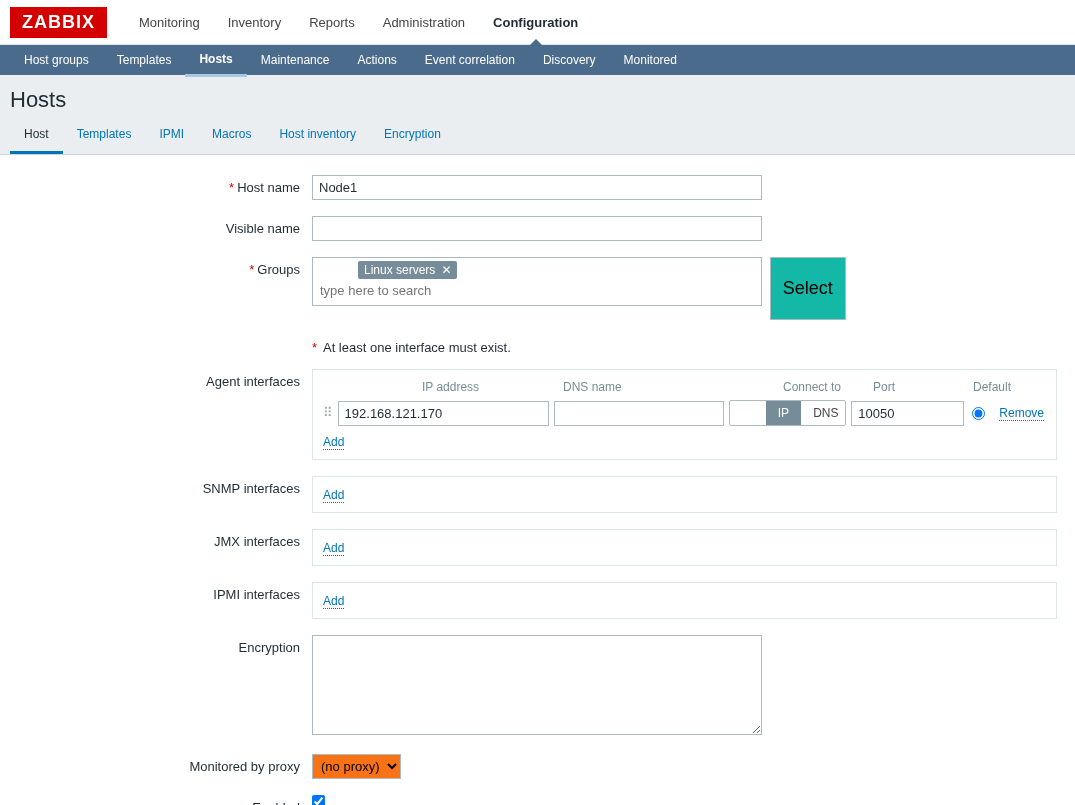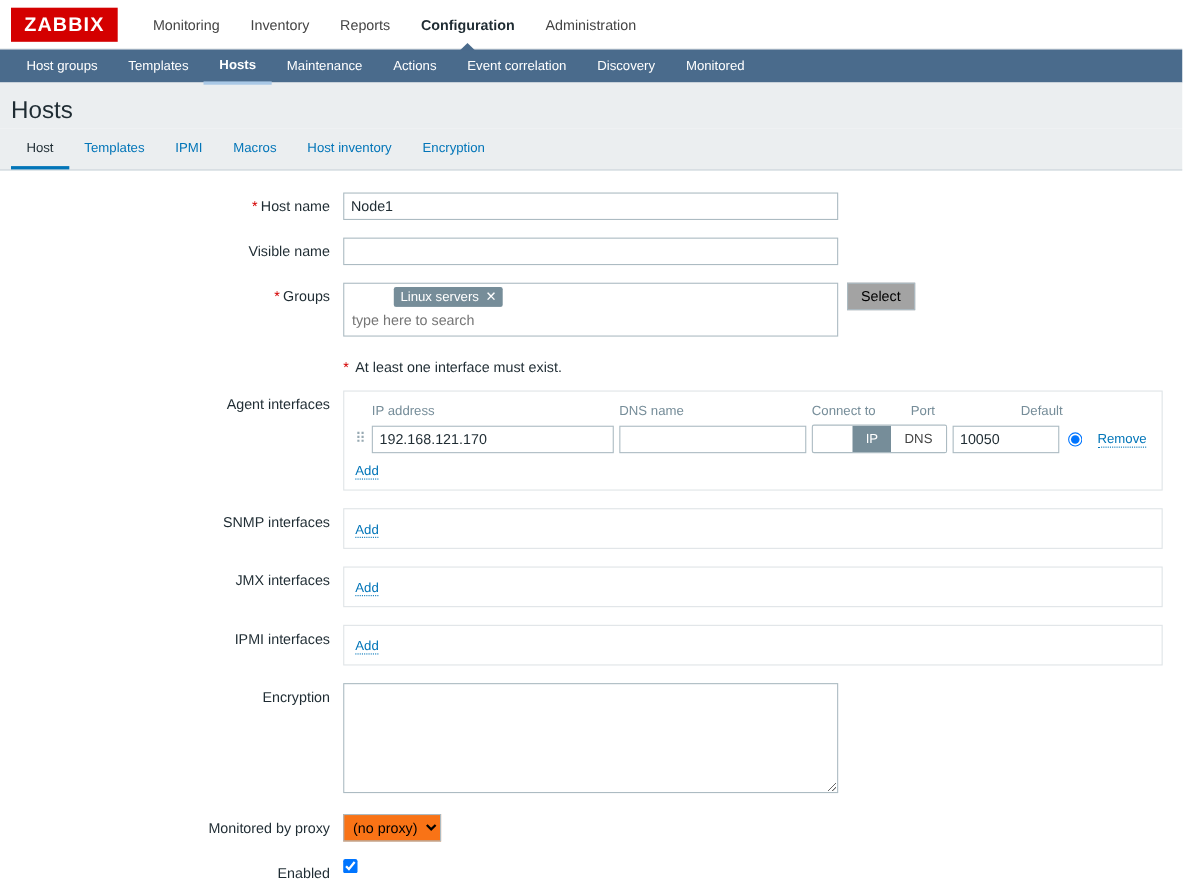--- a/index.html
+++ b/index.html
@@ -22,27 +22,27 @@
 .row { display: flex; margin-bottom: 16px; }
 .label { width: 302px; text-align: right; padding-right: 12px; padding-top: 5px; color: #1f2c33; }
 .required { color: #d40000; margin-right: 3px; }
 .ctrl { flex: 1; }
 input[type=text], textarea { border: 1px solid #acbbc2; padding: 4px 6px; font-size: 13px; color: #1f2c33; font-family: inherit; }
 .w450 { width: 450px; }
 .tagbox { border: 1px solid #acbbc2; width: 450px; padding: 3px 5px 3px 5px; display:inline-block; vertical-align: top; }
 .tag { background: #768d99; color: #fff; border-radius: 2px; padding: 2px 6px; display: inline-flex; align-items: center; font-size: 12px; margin-left: 40px; }
 .tag-x { margin-left: 6px; cursor: pointer; }
 .tagbox input { border: none; width: 100%; padding: 4px 2px; }
-.btn { border: 1px solid #acbbc2; background: #a3a3a3; padding: 4px 12px; cursor: pointer; font-size: 13px; }
+.btn { border: 1px solid #acbbc2; background: #14b8a6; padding: 20px 12px; cursor: pointer; font-size: 18px; }
 .hint { color: #1f2c33; margin: 4px 0 8px; }
 .iface-box { border: 1px solid #dfe4e7; padding: 10px 12px 10px 10px; width: 745px; }
 .iface-head { display: flex; color: #768d99; font-size: 12px; margin-bottom: 6px; }
-.col-ip { width: 225px; margin-left: 15px; }
+.col-ip { width: 225px; margin-left: 15px; text-align: center; }
 .col-dns { width: 175px; }
-.col-conn { width: 88px; }
+.col-conn { width: 88px; margin-left: 45px; }
 .col-port { width: 100px; margin-left: 2px; }
 .col-def { width: 60px; }
 .iface-row { display: flex; align-items: center; font-size: 13px; }
 .drag { width: 10px; color: #97a9b2; cursor: move; letter-spacing: -2px; line-height: 6px; margin-right: 5px; }
 .iface-row input[type=text] { padding: 4px 6px; }
 .segbtn { display: inline-flex; border: 1px solid #acbbc2; border-radius: 2px; overflow: hidden; }
 .seg { padding: 5px 12px; font-size: 12px; cursor: pointer; background: #fff; color: #444; }
 .seg.active { background: #768d99; color: #fff; margin-left: 36px; }
 .linklike { color: #0275b8; text-decoration: none; border-bottom: 1px dotted #0275b8; cursor: pointer; font-size: 12px; }
 .addlink { margin-top: 8px; }
@@ -50,22 +50,22 @@
 </style>
 </head>
 <body>
 
 <div class="topbar">
   <div class="logo">ZABBIX</div>
   <nav class="topnav">
     <div class="topnav-item">Monitoring</div>
     <div class="topnav-item">Inventory</div>
     <div class="topnav-item">Reports</div>
+    <div class="topnav-item">Administration</div>
     <div class="topnav-item active">Configuration</div>
-    <div class="topnav-item">Administration</div>
   </nav>
 </div>
 
 <div class="subnav">
   <div class="subnav-item">Host groups</div>
   <div class="subnav-item">Templates</div>
   <div class="subnav-item active">Hosts</div>
   <div class="subnav-item">Maintenance</div>
   <div class="subnav-item">Actions</div>
   <div class="subnav-item">Event correlation</div>
@@ -129,21 +129,21 @@
           <div class="col-def">Default</div>
         </div>
         <div class="iface-row">
           <div class="drag">⠿</div>
           <input type="text" style="width: 220px; margin-right: 5px;" value="192.168.121.170">
           <input type="text" style="width: 170px; margin-right: 5px;" value="">
           <div class="segbtn" style="margin-right:5px;">
             <div class="seg active">IP</div>
             <div class="seg">DNS</div>
           </div>
-          <input type="text" style="width: 97px; margin-right: 8px;" value="10050">
+          <input type="text" style="width: 113px; margin-right: 8px;" value="10050">
           <input type="radio" checked="" style="margin-right: 14px;">
           <span class="linklike">Remove</span>
         </div>
         <div class="addlink"><span class="linklike">Add</span></div>
       </div>
     </div>
   </div>
 
   <div class="row">
     <div class="label"><span>SNMP interfaces</span></div>

